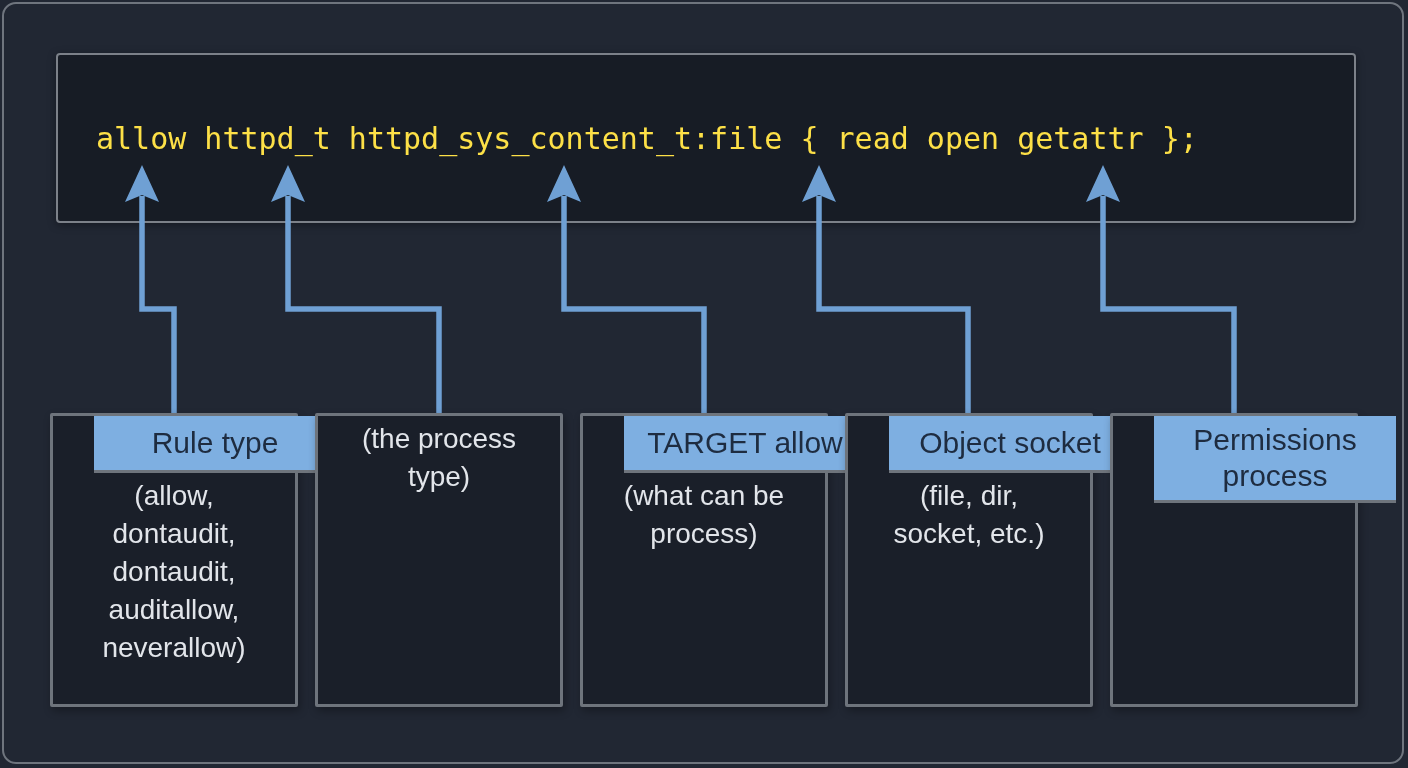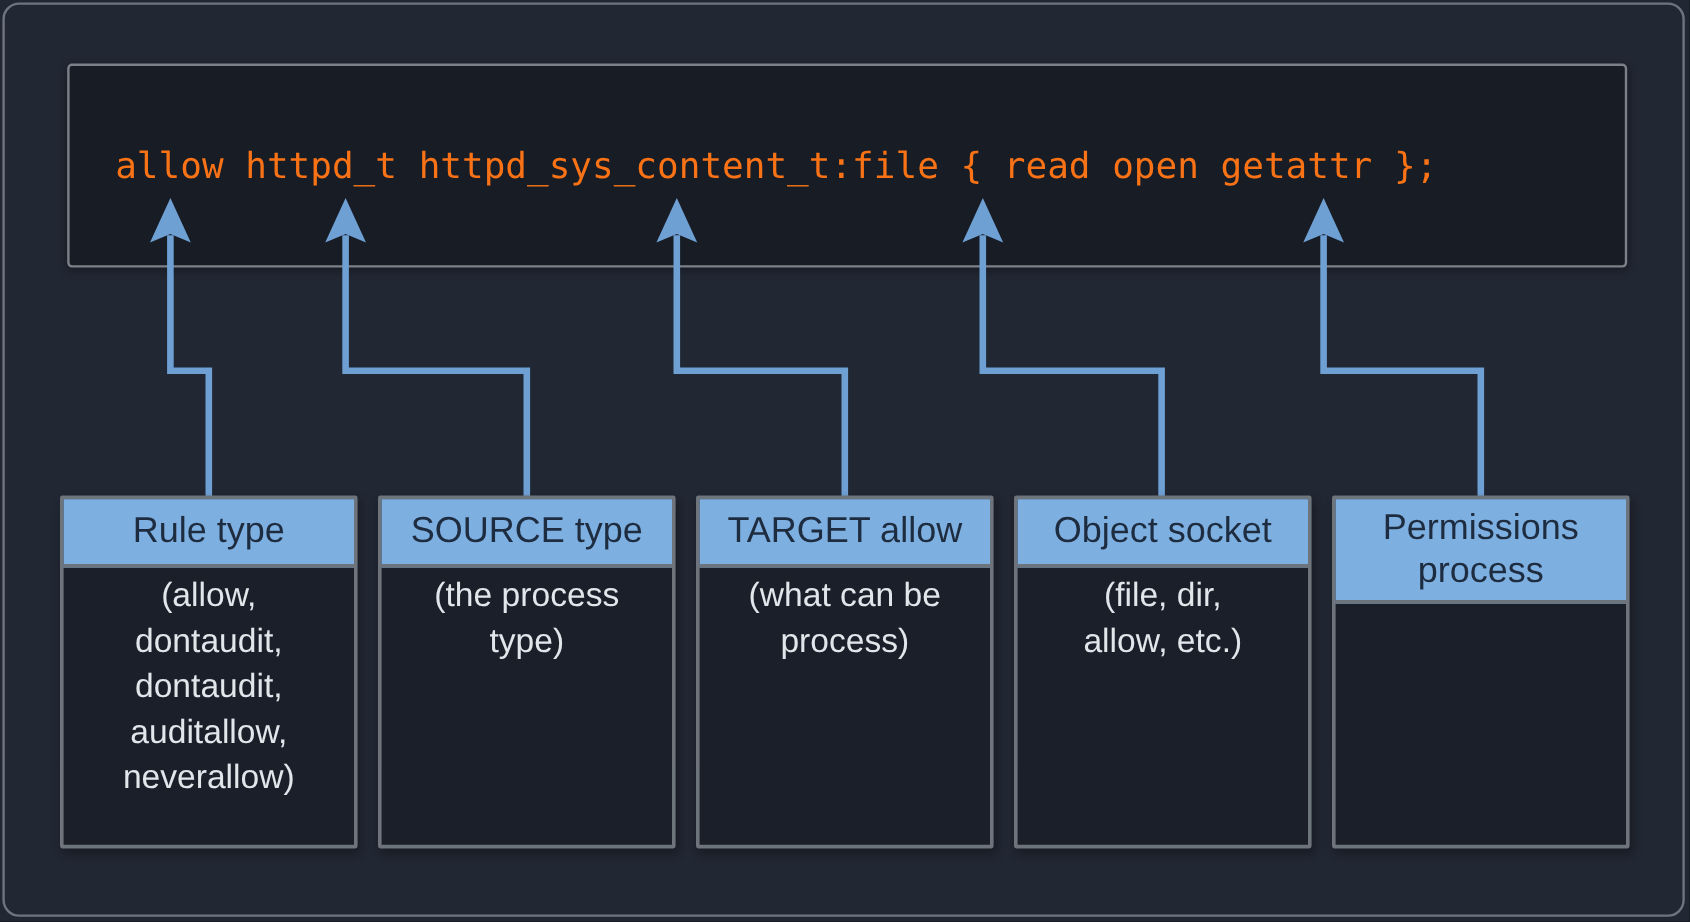--- a/index.html
+++ b/index.html
@@ -33,21 +33,21 @@
     border: 2px solid #7c8189;
     border-radius: 4px;
     box-sizing: border-box;
     display: flex;
     align-items: center;
     box-shadow: 0 2px 8px rgba(0,0,0,0.35);
   }
   .code-text {
     font-family: "DejaVu Sans Mono", "Liberation Mono", monospace;
     font-size: 30px;
-    color: #f97316;
+    color: #fde047;
     padding-left: 38px;
     white-space: pre;
     letter-spacing: 0px;
   }
   .connector-layer {
     position: absolute;
     left: 0; top: 0;
     width: 1408px; height: 768px;
     z-index: 3;
   }
@@ -71,20 +71,21 @@
     box-sizing: border-box;
     display: flex;
     align-items: center;
     justify-content: center;
     text-align: center;
     font-size: 30px;
     font-weight: 500;
     color: #1e2c40;
     line-height: 36px;
     padding: 6px 4px;
+    margin-left: 41px;
   }
   .box-body {
     padding: 4px 10px 0 10px;
     text-align: center;
     font-size: 28px;
     color: #e2e5ea;
     line-height: 38px;
     white-space: pre-line;
   }
   .pos-0 { left: 50px; }
@@ -128,35 +129,34 @@
   <div class="label-box pos-0">
     <div class="box-header">Rule type</div>
     <div class="box-body">(allow,
 dontaudit,
 dontaudit,
 auditallow,
 neverallow)</div>
   </div>
 
   <div class="label-box pos-1">
-    <div class="box-header">SOURCE type</div>
     <div class="box-body">(the process
 type)</div>
   </div>
 
   <div class="label-box pos-2">
     <div class="box-header">TARGET allow</div>
     <div class="box-body">(what can be
 process)</div>
   </div>
 
   <div class="label-box pos-3">
     <div class="box-header">Object socket</div>
     <div class="box-body">(file, dir,
-allow, etc.)</div>
+socket, etc.)</div>
   </div>
 
   <div class="label-box pos-4">
     <div class="box-header">Permissions process</div>
     <div class="box-body"></div>
   </div>
 
   <div class="outer-frame"></div>
 </div>
 

